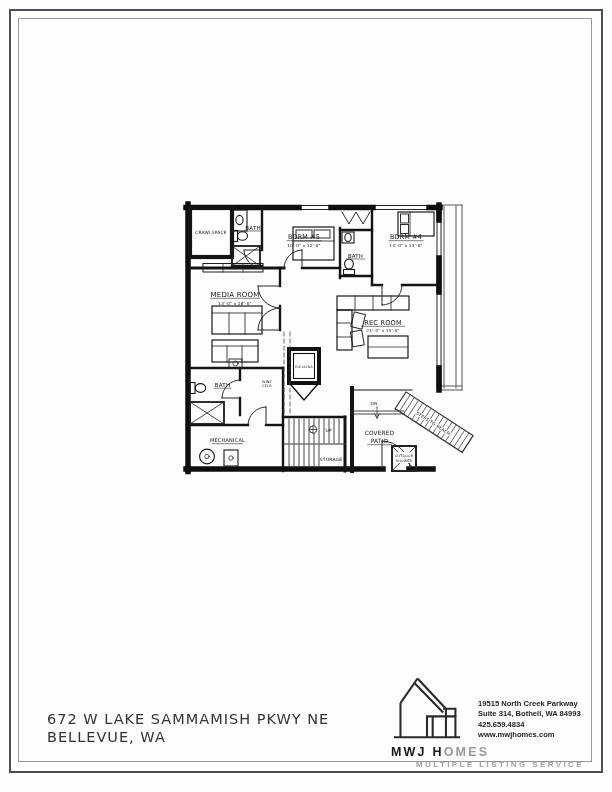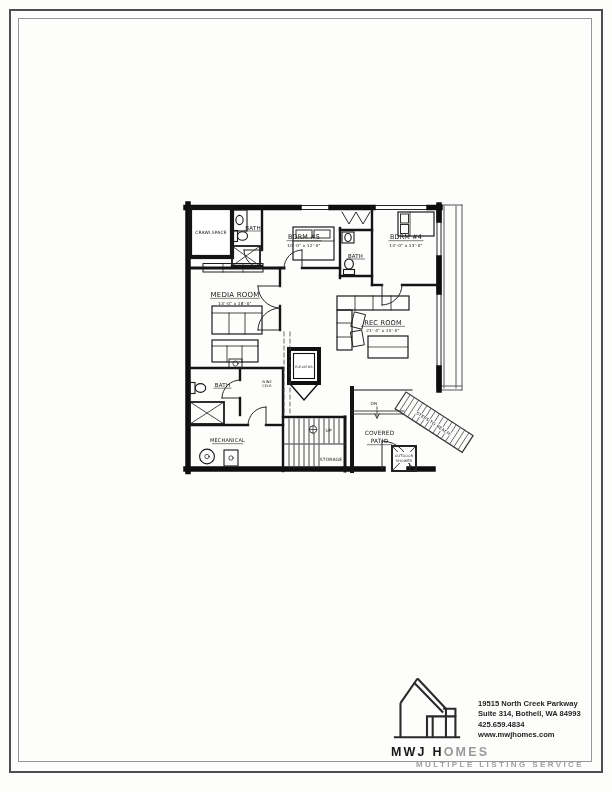--- a/index.html
+++ b/index.html
@@ -265,20 +265,22 @@
         <text x="379.5" y="435" font-size="5.8">COVERED</text>
         <text x="379.5" y="443" font-size="5.8">PATIO</text>
         <text x="404" y="457" font-size="3.3">OUTDOOR</text>
         <text x="404" y="461.5" font-size="3.3">SHOWER</text>
       </g>
     </g>
   </svg>
 
 
   <div class="address">
+    <div>672 W LAKE SAMMAMISH PKWY NE</div>
+    <div>BELLEVUE, WA</div>
   </div>
 
   <div class="brand">
     <svg class="brand-icon" viewBox="0 0 76 76">
       <g fill="none" stroke="#2a2a2a" stroke-width="2.2" stroke-linejoin="miter">
         <line x1="3" y1="72" x2="73" y2="72"></line>
         <line x1="10" y1="36" x2="10" y2="72"></line>
         <line x1="10" y1="36" x2="28" y2="10"></line>
         <line x1="28" y1="10" x2="58" y2="42"></line>
         <line x1="25" y1="15" x2="55" y2="46"></line>

